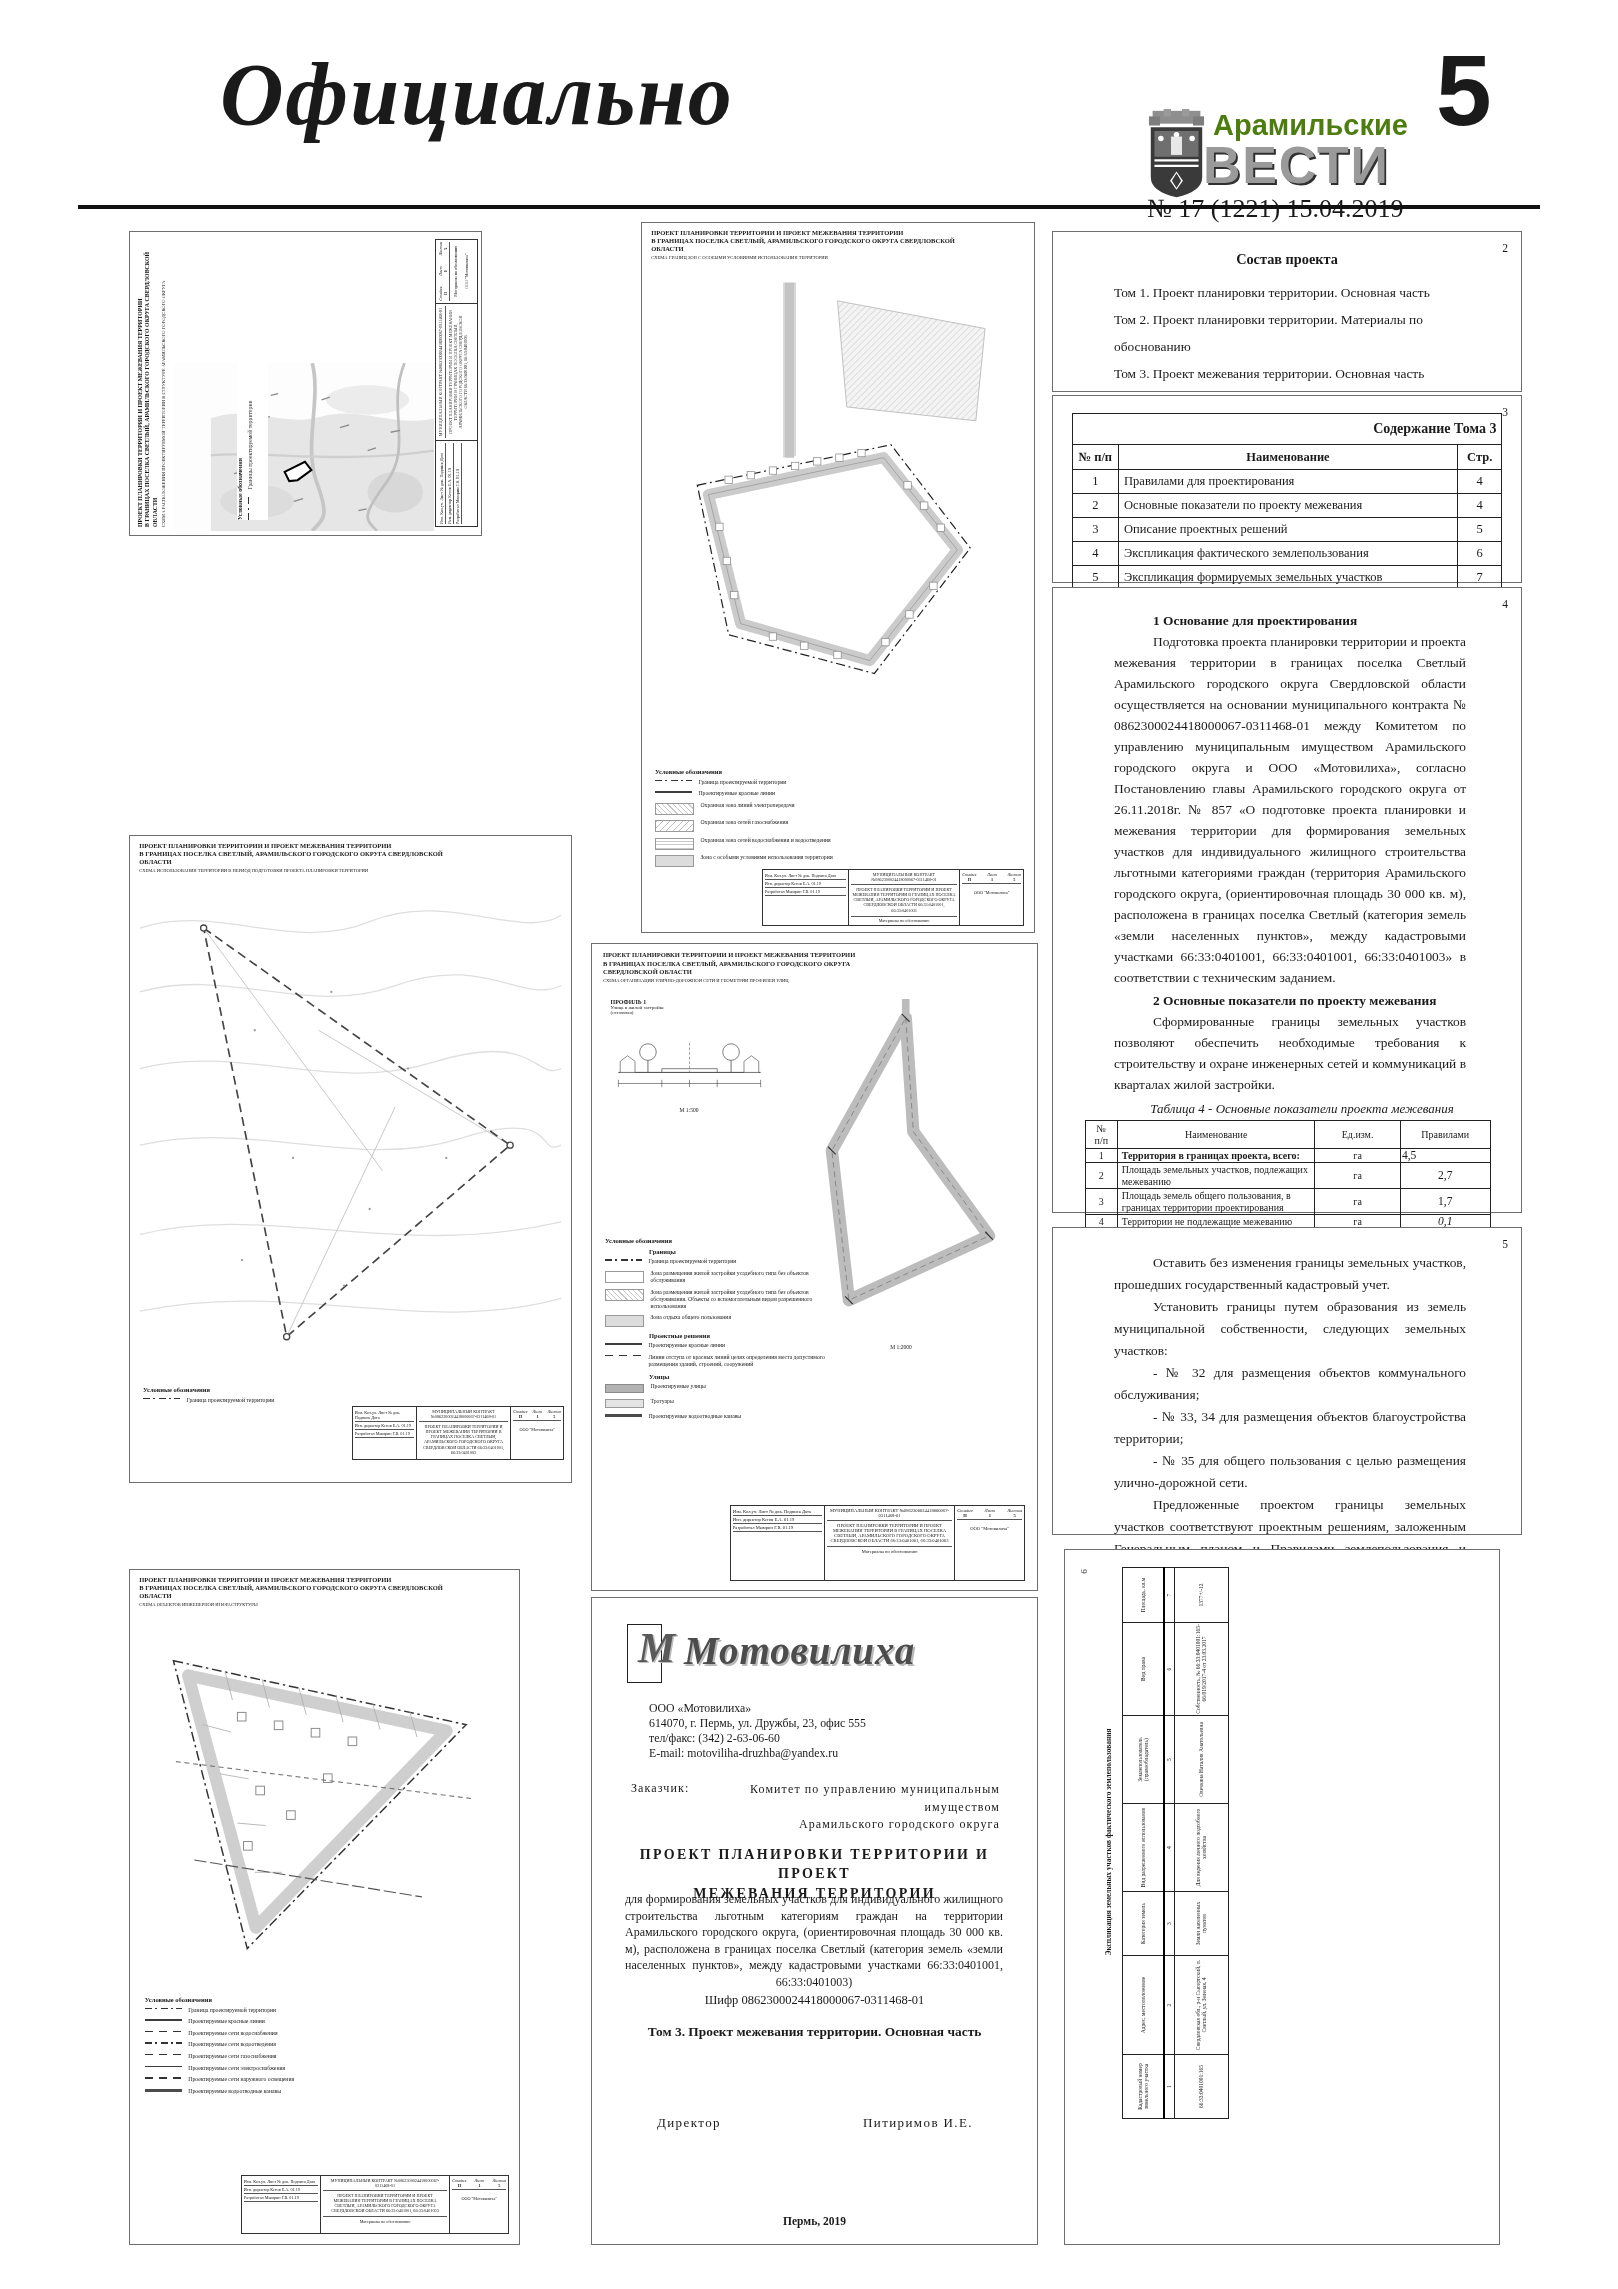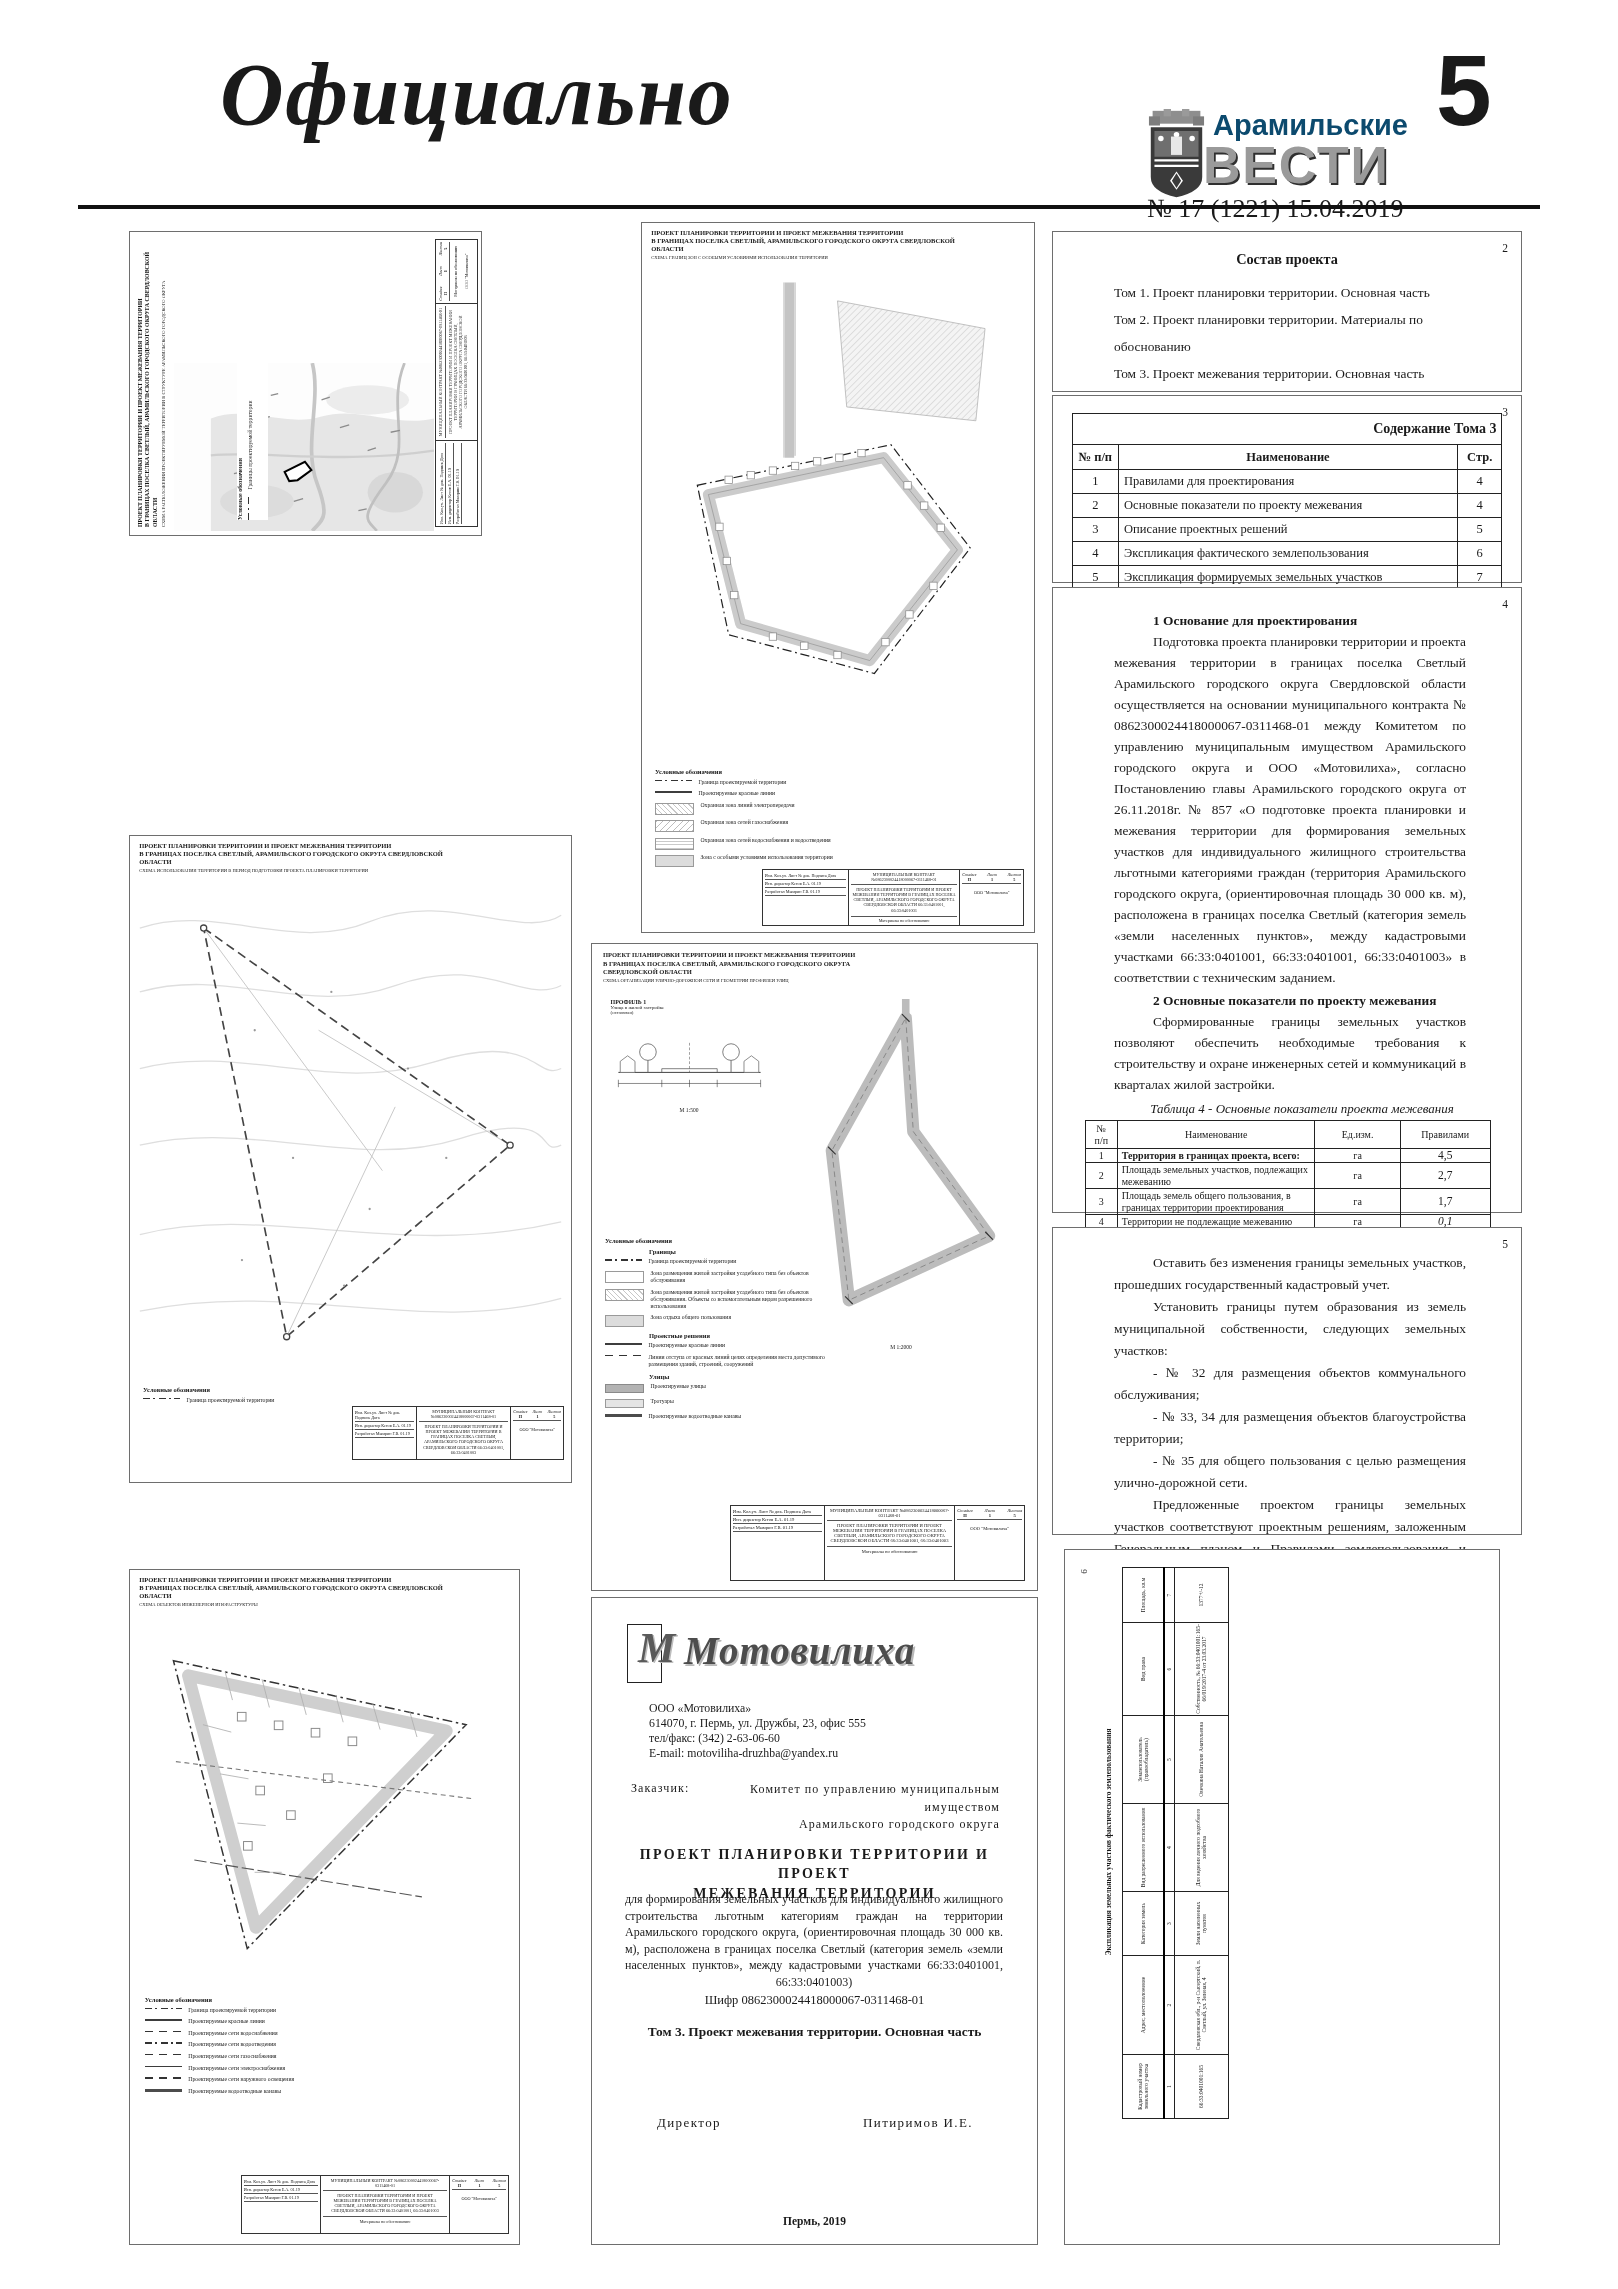--- a/index.html
+++ b/index.html
@@ -2,21 +2,21 @@
 <html style="font-size:14.8px"><head>
 <meta charset="utf-8">
 <style>
   html,body{margin:0;padding:0;background:#fff;}
   #page{position:relative;width:1619px;height:2290px;background:#fff;overflow:hidden;
         font-family:"Liberation Serif",serif;color:#1a1a1a;}
   .abs{position:absolute;}
   .doc{position:absolute;background:#fff;border:0.9px solid #6e6e6e;}
   
   .ofic{font-family:"Liberation Serif",serif;font-style:italic;font-weight:bold;font-size:88px;letter-spacing:1.8px;}
-  .brand-top{font-family:"Liberation Sans",sans-serif;font-weight:bold;font-size:29px;color:#0c4a6e;}
+  .brand-top{font-family:"Liberation Sans",sans-serif;font-weight:bold;font-size:29px;color:#4d7c0f;}
   .brand-name{font-family:"Liberation Sans",sans-serif;font-weight:bold;font-size:52px;letter-spacing:1.8px;
               color:#9a9a9a;text-shadow:1.8px 1.8px 0 #2f2f2f;}
   .issue{font-size:26px;}
   .pageno{font-family:"Liberation Sans",sans-serif;font-weight:bold;font-size:100px;}
   .rule{position:absolute;background:#111;}
   
   .r90{transform-origin:0 0;transform:rotate(-90deg) translateX(-100%);}
   
   .sheet-title{font-weight:bold;font-size:6.5px;line-height:8.3px;}
   .sheet-title2{font-weight:bold;font-size:5.9px;line-height:7.4px;}
@@ -681,21 +681,21 @@
           <td style="width:28px;white-space:pre-line;padding:1.8px;">№
 п/п</td>
           <td style="padding:1.8px;">Наименование</td>
           <td style="width:81px;padding:1.8px;">Ед.изм.</td>
           <td style="width:85px;padding:1.8px;">Правилами</td>
         </tr>
         <tr>
               <td style="text-align:center;">1</td>
               <td style="padding:0.9px 3.7px;font-weight:bold;">Территория в границах проекта, всего:</td>
               <td style="text-align:center;">га</td>
-              <td style="text-align:center;font-size:11.5px;">4,5</td>
+              <td style="text-align:left;font-size:11.5px;">4,5</td>
             </tr>
         <tr>
               <td style="text-align:center;">2</td>
               <td style="padding:0.9px 3.7px;">Площадь земельных участков, подлежащих межеванию</td>
               <td style="text-align:center;">га</td>
               <td style="text-align:center;font-size:11.5px;">2,7</td>
             </tr>
         <tr>
               <td style="text-align:center;">3</td>
               <td style="padding:0.9px 3.7px;">Площадь земель общего пользования, в границах территории проектирования</td>

